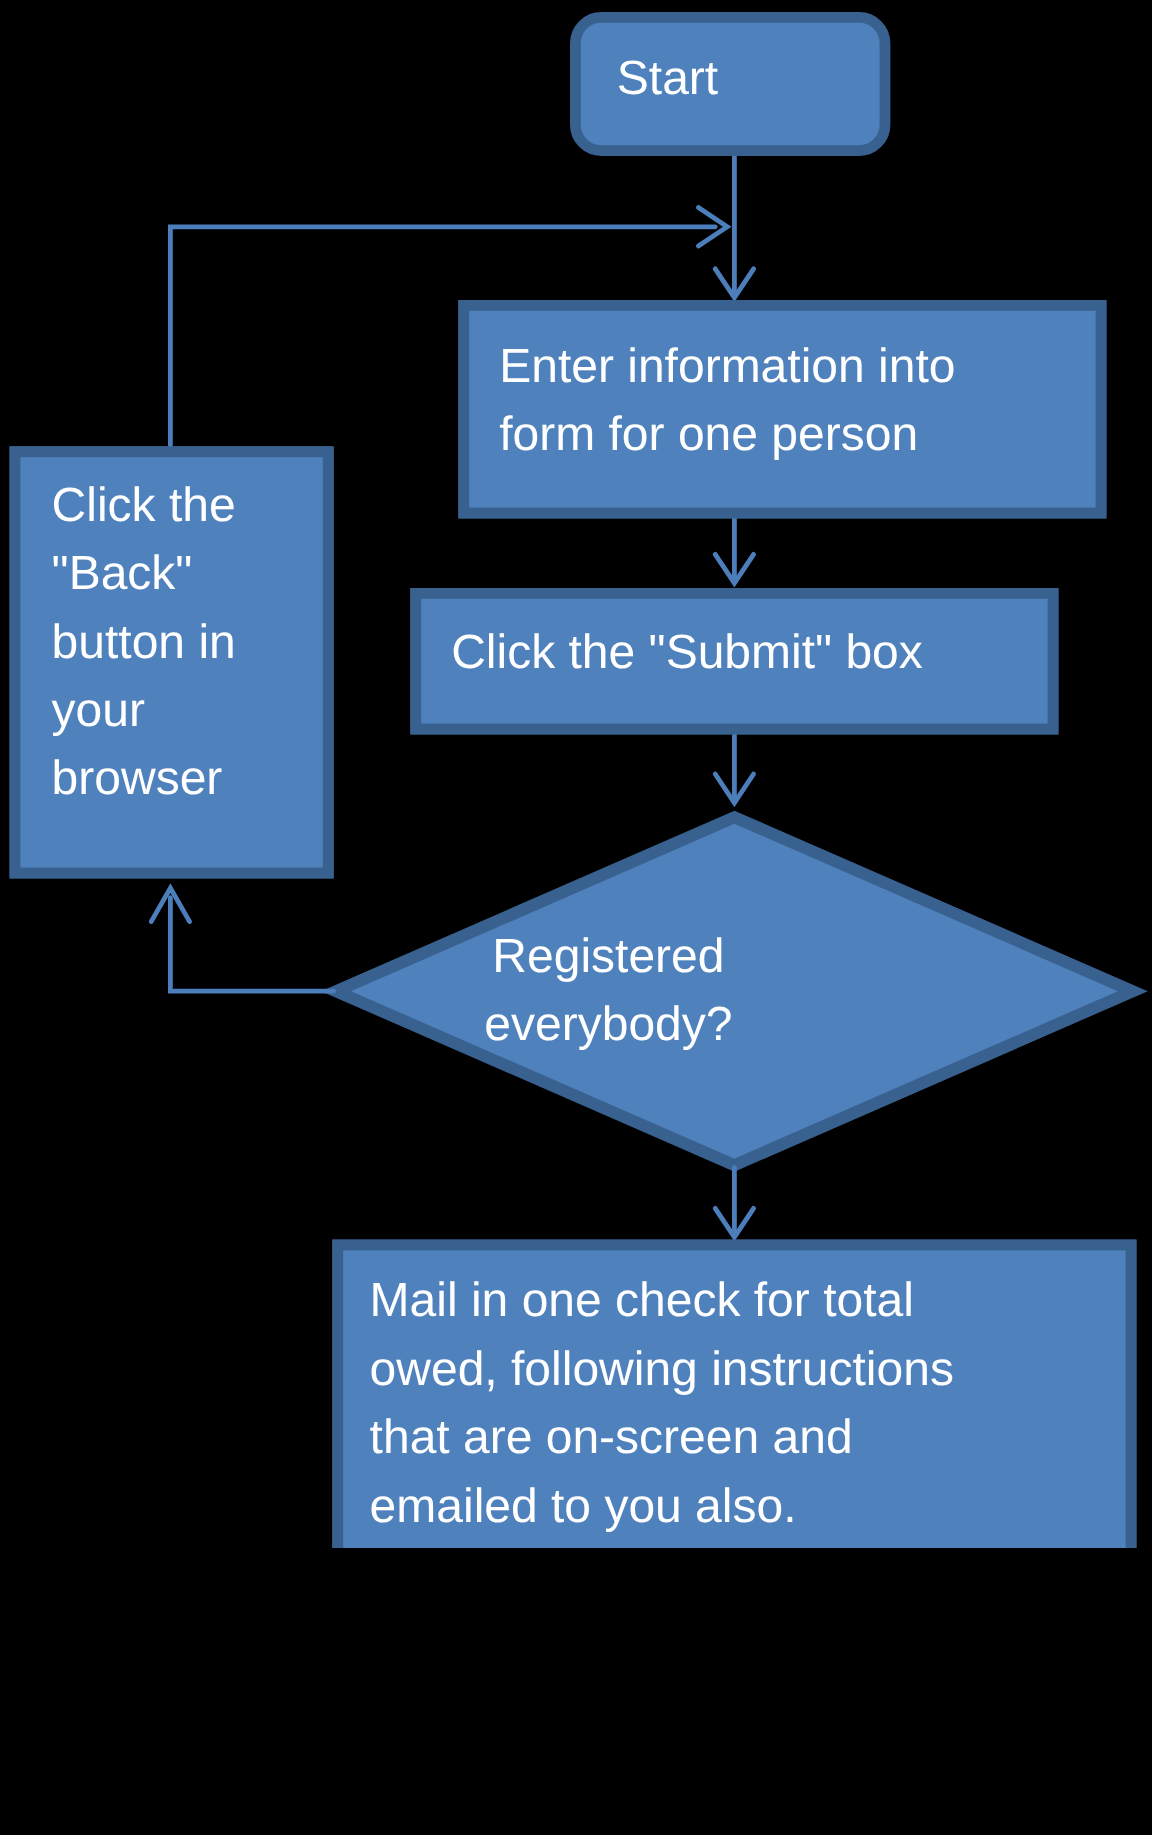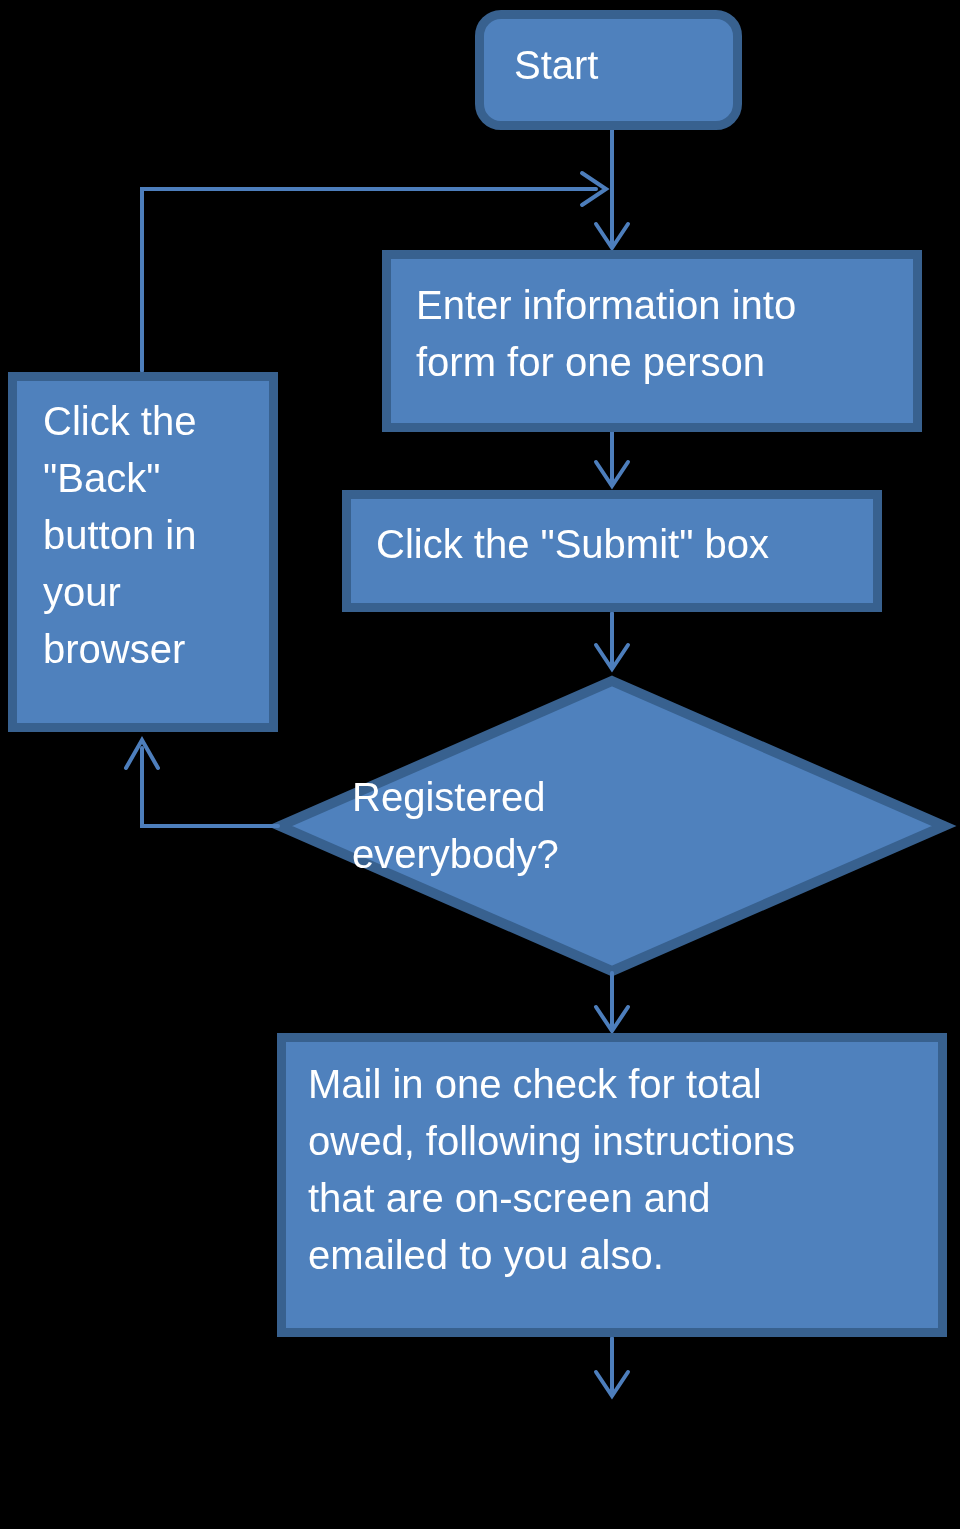--- a/index.html
+++ b/index.html
@@ -3,21 +3,21 @@
 <meta charset="utf-8">
 <style>
   html, body {
     margin: 0;
     padding: 0;
     background: #000;
   }
   #canvas {
     position: relative;
     width: 960px;
-    height: 1529px;
+    height: 1290px;
     background: var(--background, #000000);
     overflow: hidden;
     font-family: "Liberation Sans", sans-serif;
   }
   #connector-layer {
     position: absolute;
     left: 0;
     top: 0;
     z-index: 1;
   }
@@ -51,21 +51,21 @@
     padding-left: 30px;
     padding-bottom: 10px;
   }
   .proc {  }
   .diamond-label {
     position: absolute;
     z-index: 2;
     color: var(--text, #ffffff);
     font-size: 40px;
     line-height: 57px;
-    text-align: left;
+    text-align: center;
   }
   
   #node-start        { left: 475px; top: 10px;   width: 267px; height: 120px; }
   #node-enter-info   { left: 342px; top: 250px;  width: 540px; height: 182px; padding: 18px 55px 0 25px; margin-left: 40px; }
   #node-click-submit { left: 342px; top: 490px;  width: 540px; height: 122px; padding: 17px 20px 0 25px; }
   #node-mail-check   { left: 277px; top: 1033px; width: 670px; height: 304px; padding: 14px 92px 0 22px; }
   #node-done         { left: 475px; top: 1398px; width: 270px; height: 124px; }
   #node-click-back   { left: 8px;   top: 372px;  width: 270px; height: 360px; padding: 12px 38px 0 26px; }
   #node-registered-label { left: 352px; top: 769px; width: 310px; }
 </style>

